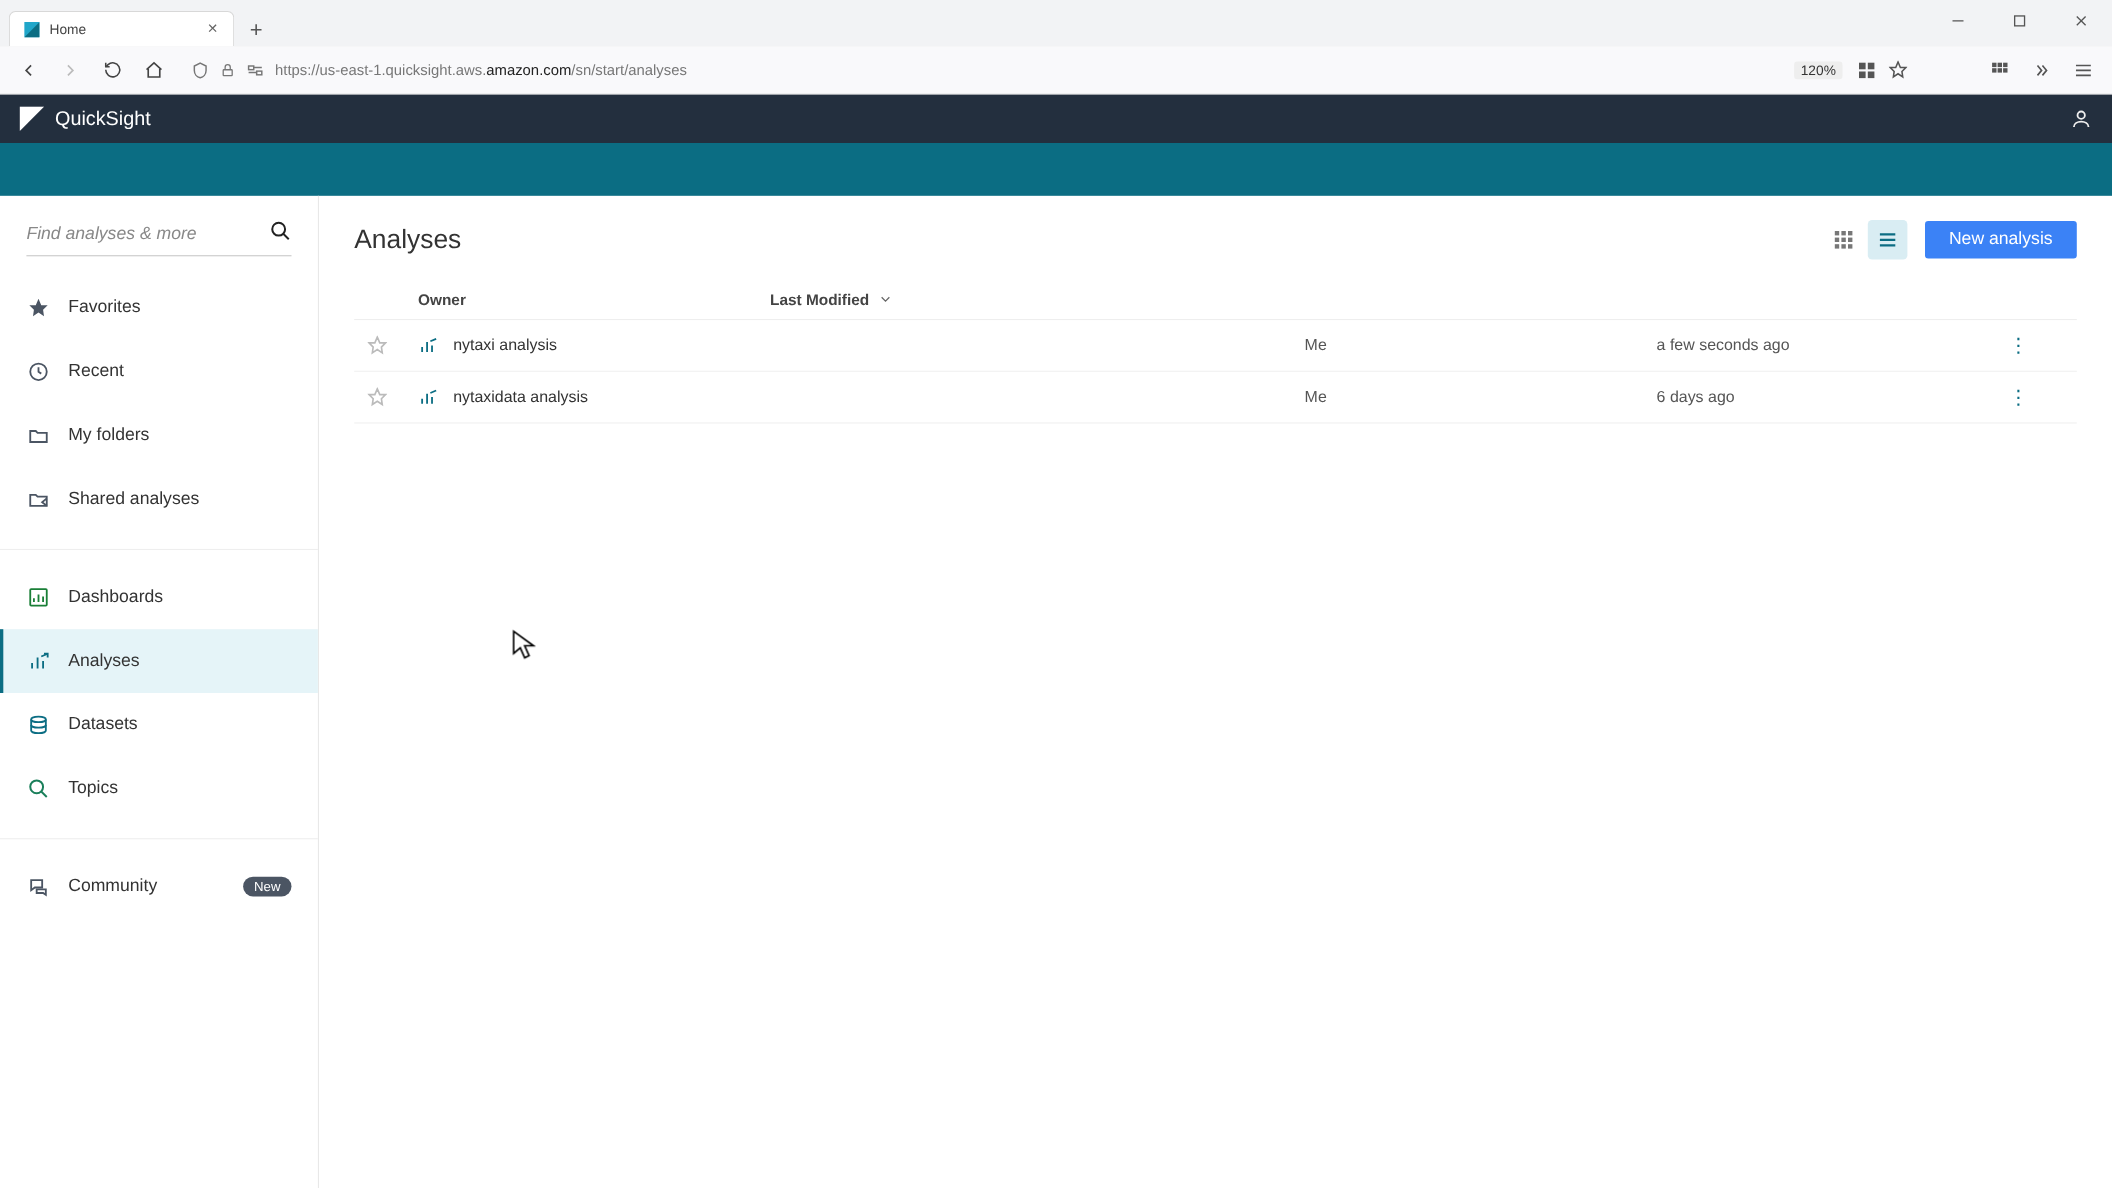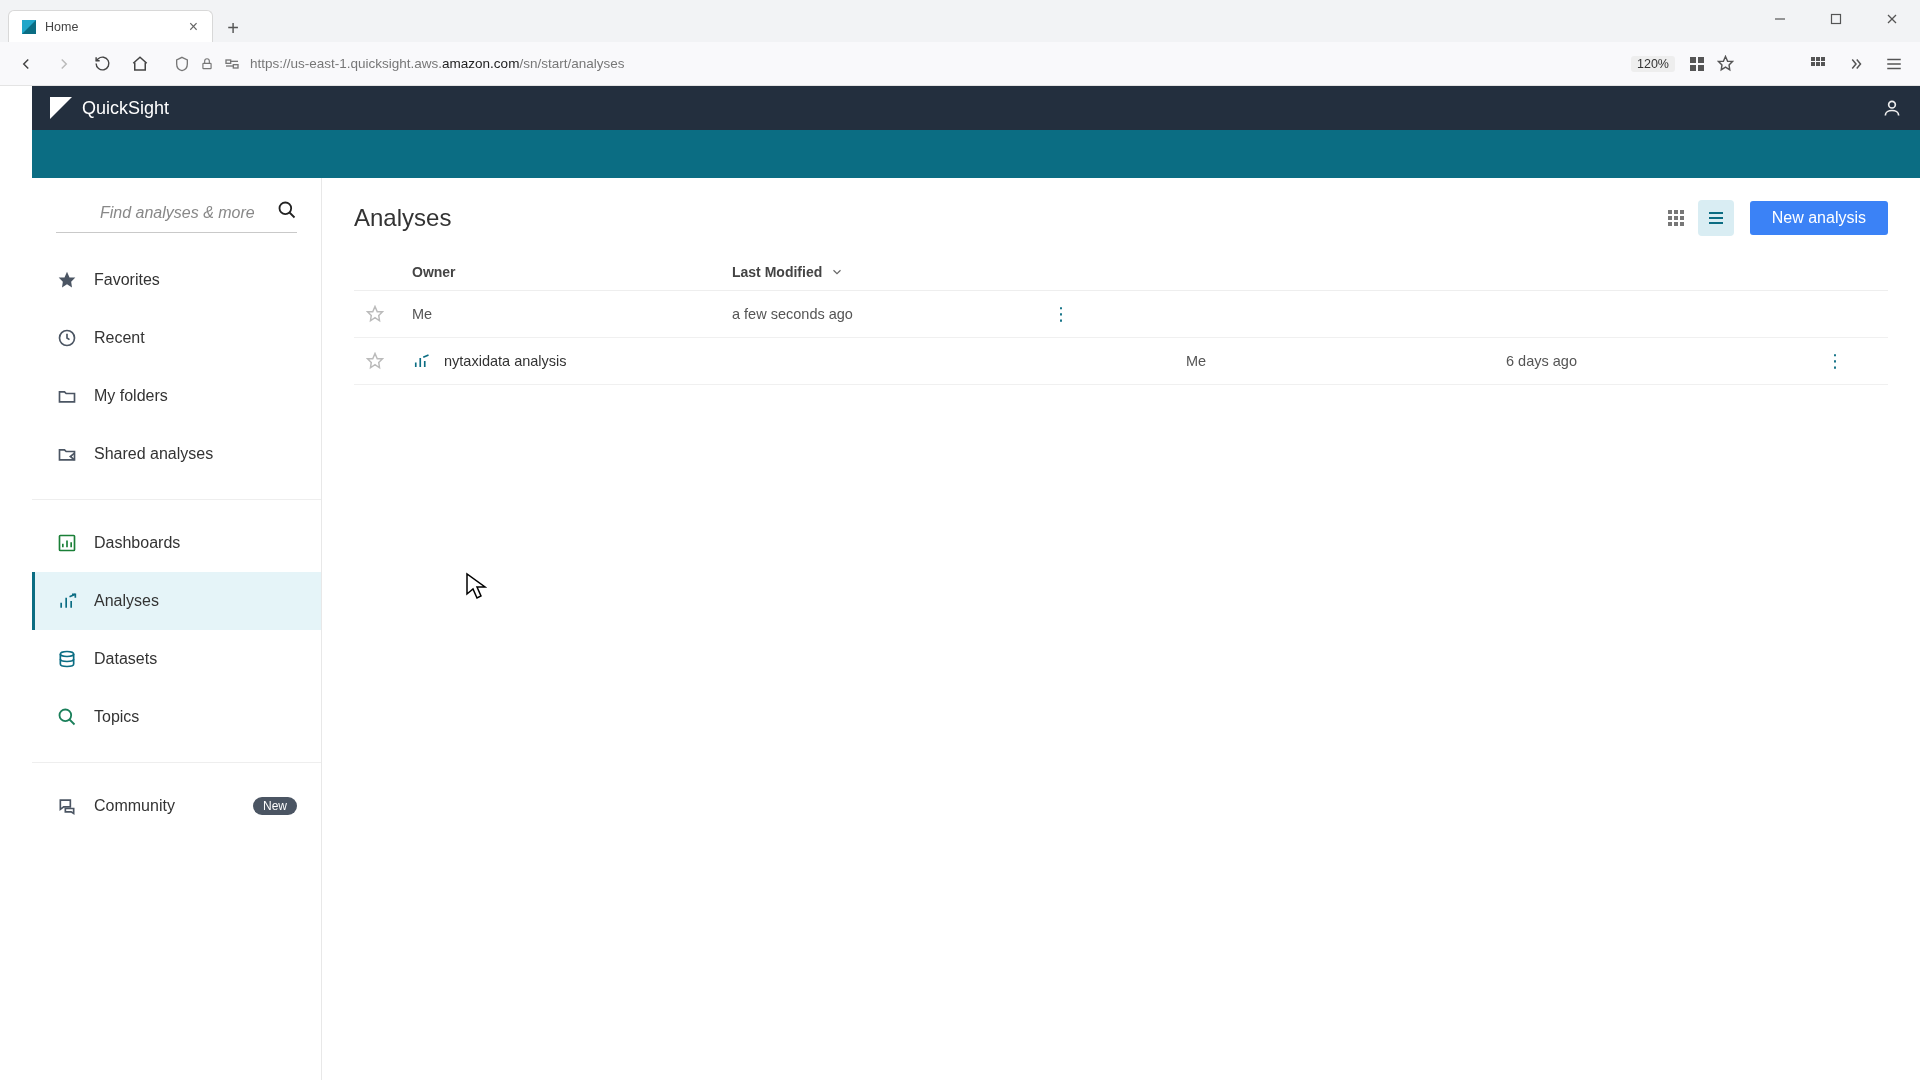--- a/index.html
+++ b/index.html
@@ -20,36 +20,36 @@
 .addr-bar { height:44px; background:#f9f9fb; border-bottom:1px solid #e4e4e4; display:flex; align-items:center; padding:0 12px; gap:10px;}
 .nav-btn { width:28px; height:28px; display:flex; align-items:center; justify-content:center; color:#555; border-radius:4px; cursor:pointer;}
 .nav-btn.disabled { color:#bbb; cursor:default;}
 .url-area { flex:1; display:flex; align-items:center; height:32px; border-radius:4px; padding:0 10px; gap:10px;}
 .url-text { flex:1; font-size:13.5px; color:#777;}
 .url-text .host-dark { color:#222;}
 .zoom-chip { font-size:12.5px; color:#333; background:#eee; border-radius:3px; padding:1px 6px; margin-right:2px;}
 .url-right-icons { display:flex; gap:12px; align-items:center;justify-content:space-between;}
 
 
-.app { flex:1; display:flex; flex-direction:column; background:#fff;padding-left:32px;}
+.app { flex:1; display:flex; flex-direction:column; background:#fff;}
 .qs-header { height:44px; background:#232f3e; display:flex; align-items:center; padding:0 18px; justify-content:space-between;}
 .qs-logo { display:flex; align-items:center; gap:10px;}
 .qs-logo-mark { width:22px; height:22px; background:#fff; position:relative;}
 .qs-logo-mark::after{content:"";position:absolute;right:0;bottom:0;width:0;height:0;border-style:solid;border-width:0 0 22px 22px;border-color:transparent transparent #232f3e transparent;}
 .qs-logo-text { color:#fff; font-size:18px; font-weight:400;}
 .user-icon { color:#eee; }
 
 .qs-subheader { height:48px; background:#0b6d83; }
 
 .qs-body { flex:1; display:flex; }
 
 
 .sidebar { width:290px; border-right:1px solid #e8e8e8; padding-top:20px; display:flex; flex-direction:column;}
 .search-wrap { margin:0 24px 10px 24px; position:relative; border-bottom:1px solid #c9c9c9; padding-bottom:4px;}
-.search-input { border:none; outline:none; width:100%; font-size:16px; color:#be185d; padding:6px 34px 6px 0; background:transparent;margin-left:44px;}
+.search-input { border:none; outline:none; width:100%; font-size:16px; color:#be185d; padding:6px 34px 6px 0; background:transparent;}
 .search-input::placeholder { color:#888; font-style:italic;}
 .search-icon-btn { position:absolute; right:0; top:2px; color:#222; cursor:pointer;}
 
 .nav-group { padding:8px 0 10px 0;}
 .nav-divider { border-top:1px solid #eee; margin:6px 0;}
 .nav-item { display:flex; align-items:center; gap:16px; height:58px; padding:0 24px; cursor:pointer; font-size:16px; color:#333;}
 .nav-item.active { background:#e5f4f8; border-left:3px solid #0b6d83; padding-left:21px;}
 .nav-icon { width:22px; height:22px; display:flex; align-items:center; justify-content:center; color:#555;}
 .nav-item .nav-label { flex:1;}
 .badge-new { background:#4b5563; color:#fff; font-size:12px; border-radius:10px; padding:2px 10px;}
@@ -388,44 +388,55 @@
           </div>
 
           <div class="trow">
             <div class="col-star">
               <span class="star-btn">
                 <svg width="18" height="18" viewBox="0 0 24 24" fill="none" stroke="#bbb" stroke-width="2">
                     <polygon points="12 2 15 9 22 9 17 14 18 21 12 17 6 21 7 14 2 9 9 9"></polygon>
                   </svg>
               </span>
             </div>
-            <div class="col-owner">Me</div>
-            <div class="col-mod">a few seconds ago</div>
-            <div class="col-act">
-              <span class="kebab">⋮</span>
-            </div>
-          </div>
-
-          <div class="trow">
-            <div class="col-star">
-              <span class="star-btn">
-                <svg width="18" height="18" viewBox="0 0 24 24" fill="none" stroke="#bbb" stroke-width="2">
-                    <polygon points="12 2 15 9 22 9 17 14 18 21 12 17 6 21 7 14 2 9 9 9"></polygon>
-                  </svg>
-              </span>
-            </div>
             <div class="row-name col-name">
               <span class="analysis-icon">
                 <svg width="18" height="18" viewBox="0 0 24 24" fill="none" stroke="#0b6d83" stroke-width="2.2">
                     <line x1="5" y1="20" x2="5" y2="14"></line>
                     <line x1="11" y1="20" x2="11" y2="8"></line>
                     <line x1="17" y1="20" x2="17" y2="12"></line>
                     <path d="M15 7l7-3"></path>
                   </svg>
               </span>
+              <span>nytaxi analysis</span>
+            </div>
+            <div class="col-owner">Me</div>
+            <div class="col-mod">a few seconds ago</div>
+            <div class="col-act">
+              <span class="kebab">⋮</span>
+            </div>
+          </div>
+
+          <div class="trow">
+            <div class="col-star">
+              <span class="star-btn">
+                <svg width="18" height="18" viewBox="0 0 24 24" fill="none" stroke="#bbb" stroke-width="2">
+                    <polygon points="12 2 15 9 22 9 17 14 18 21 12 17 6 21 7 14 2 9 9 9"></polygon>
+                  </svg>
+              </span>
+            </div>
+            <div class="row-name col-name">
+              <span class="analysis-icon">
+                <svg width="18" height="18" viewBox="0 0 24 24" fill="none" stroke="#0b6d83" stroke-width="2.2">
+                    <line x1="5" y1="20" x2="5" y2="14"></line>
+                    <line x1="11" y1="20" x2="11" y2="8"></line>
+                    <line x1="17" y1="20" x2="17" y2="12"></line>
+                    <path d="M15 7l7-3"></path>
+                  </svg>
+              </span>
               <span>nytaxidata analysis</span>
             </div>
             <div class="col-owner">Me</div>
             <div class="col-mod">6 days ago</div>
             <div class="col-act">
               <span class="kebab">⋮</span>
             </div>
           </div>
 
         </div>

